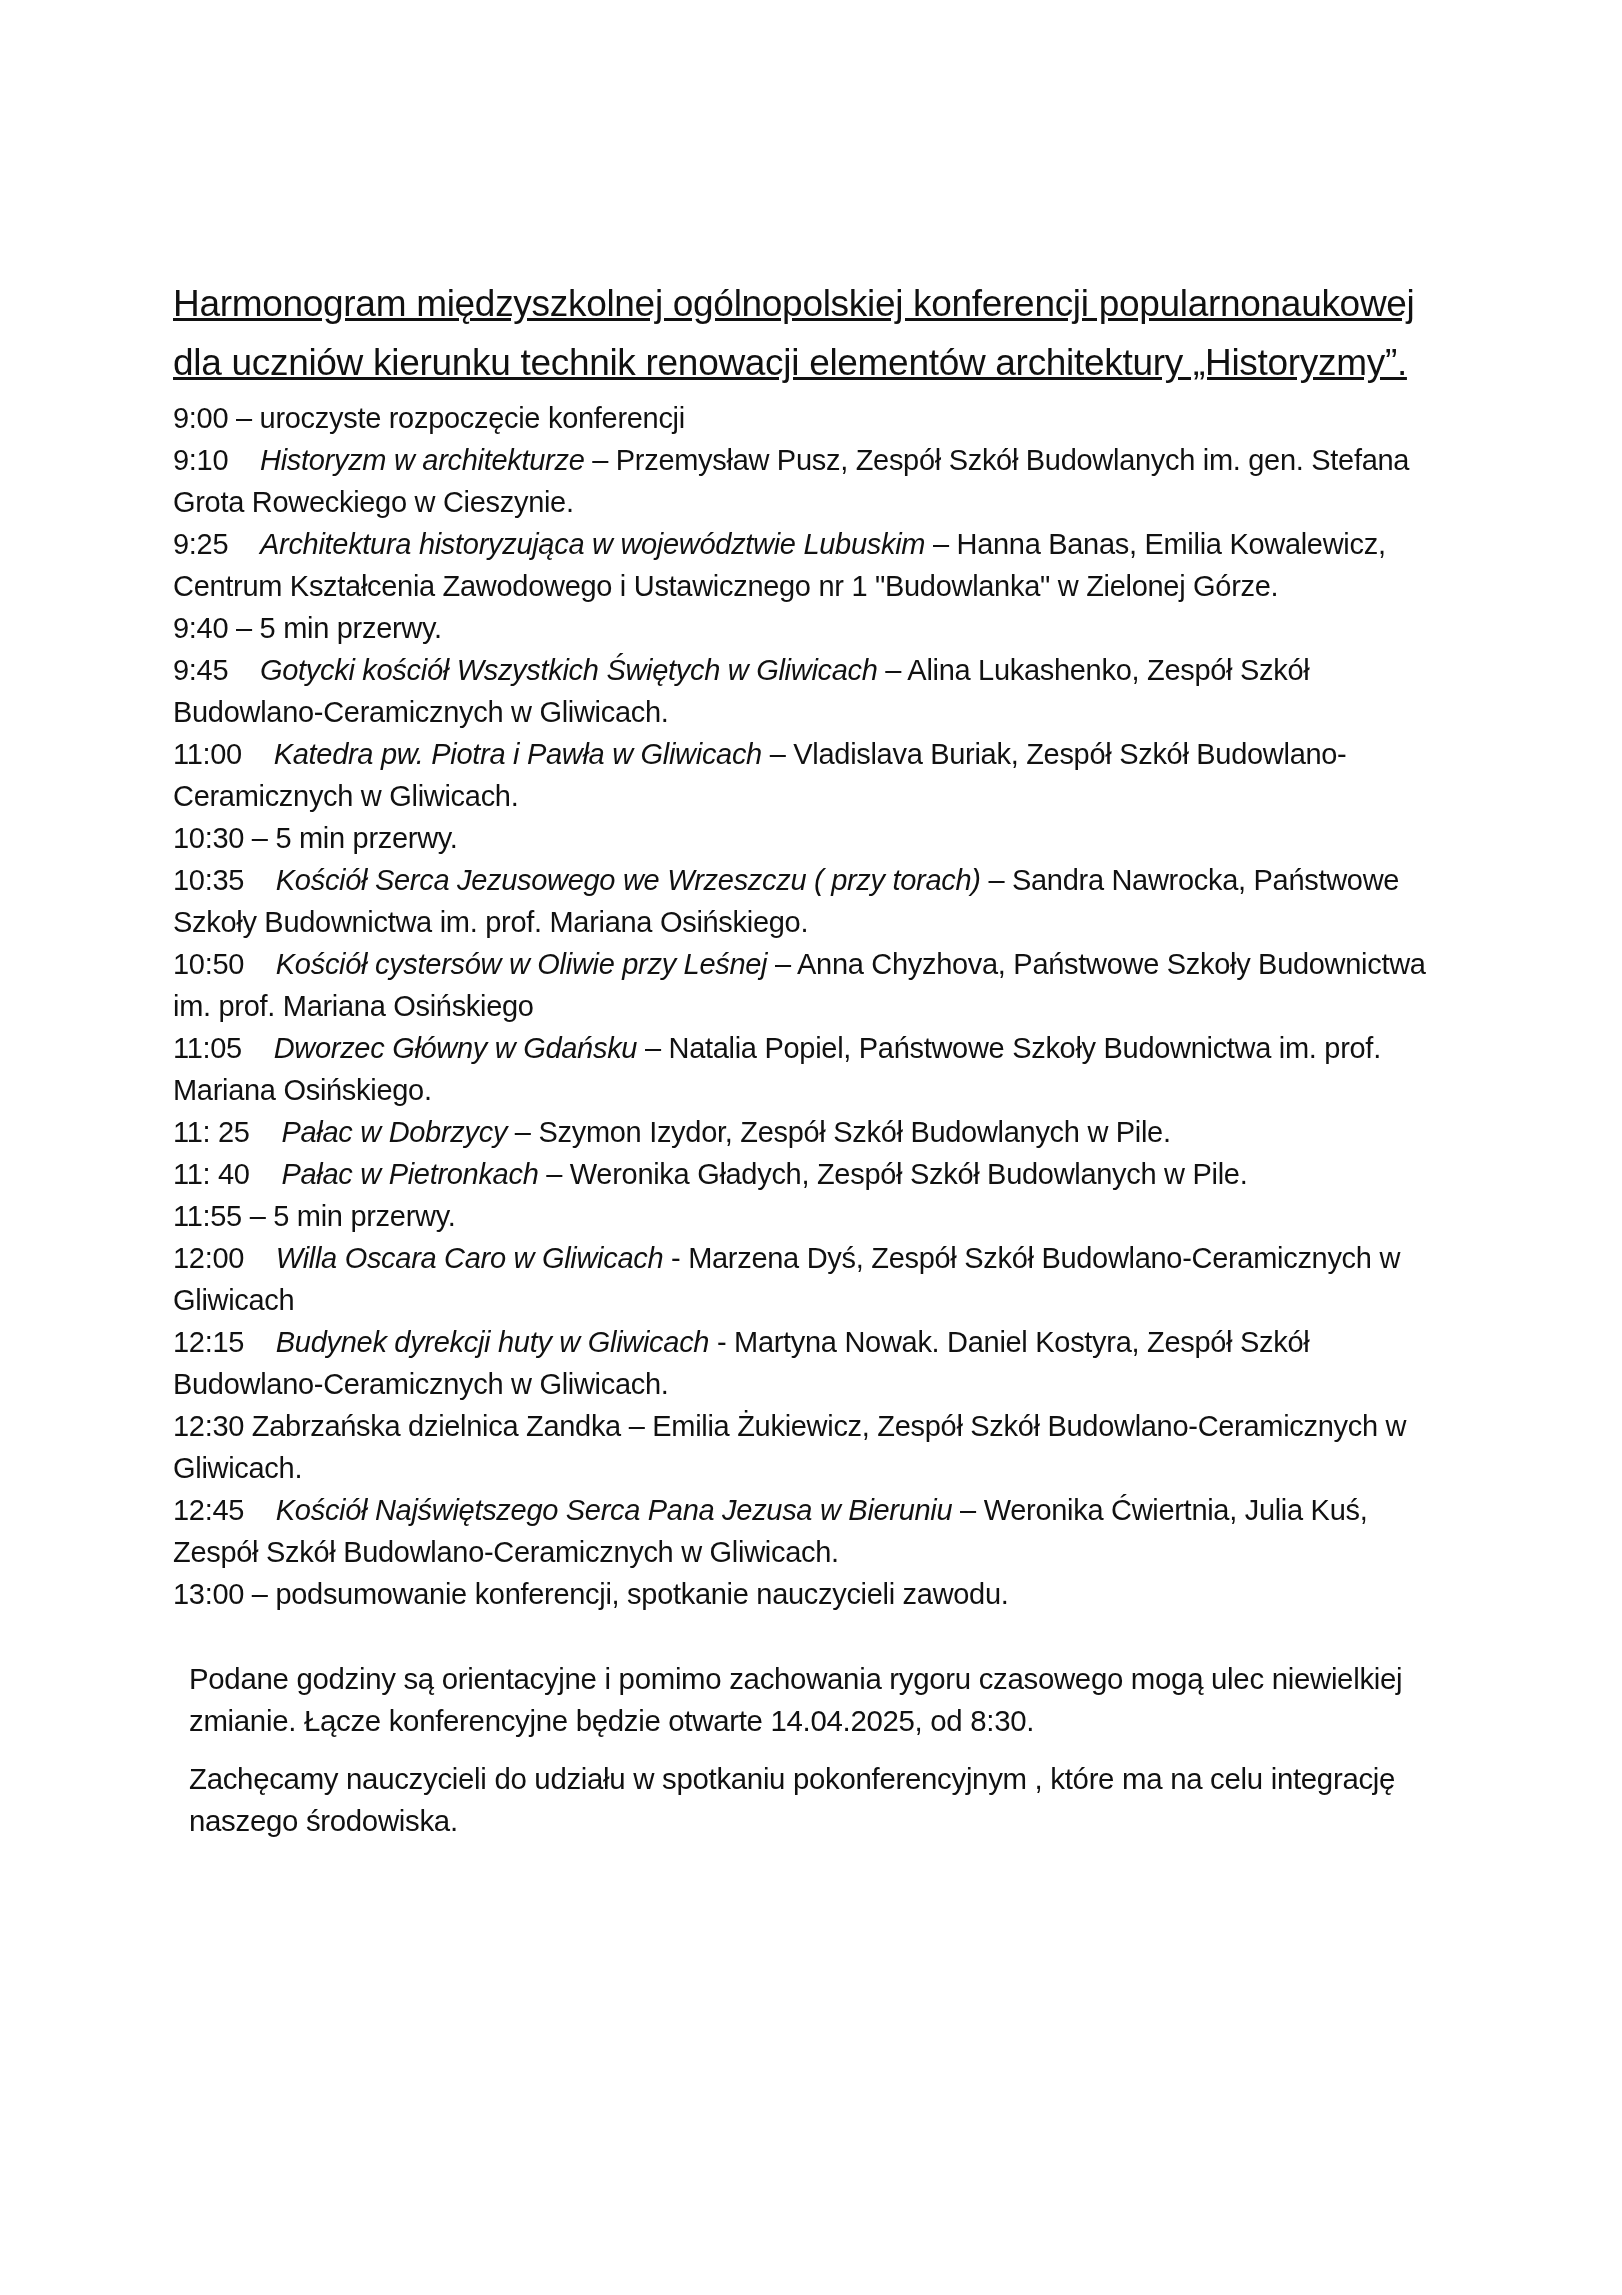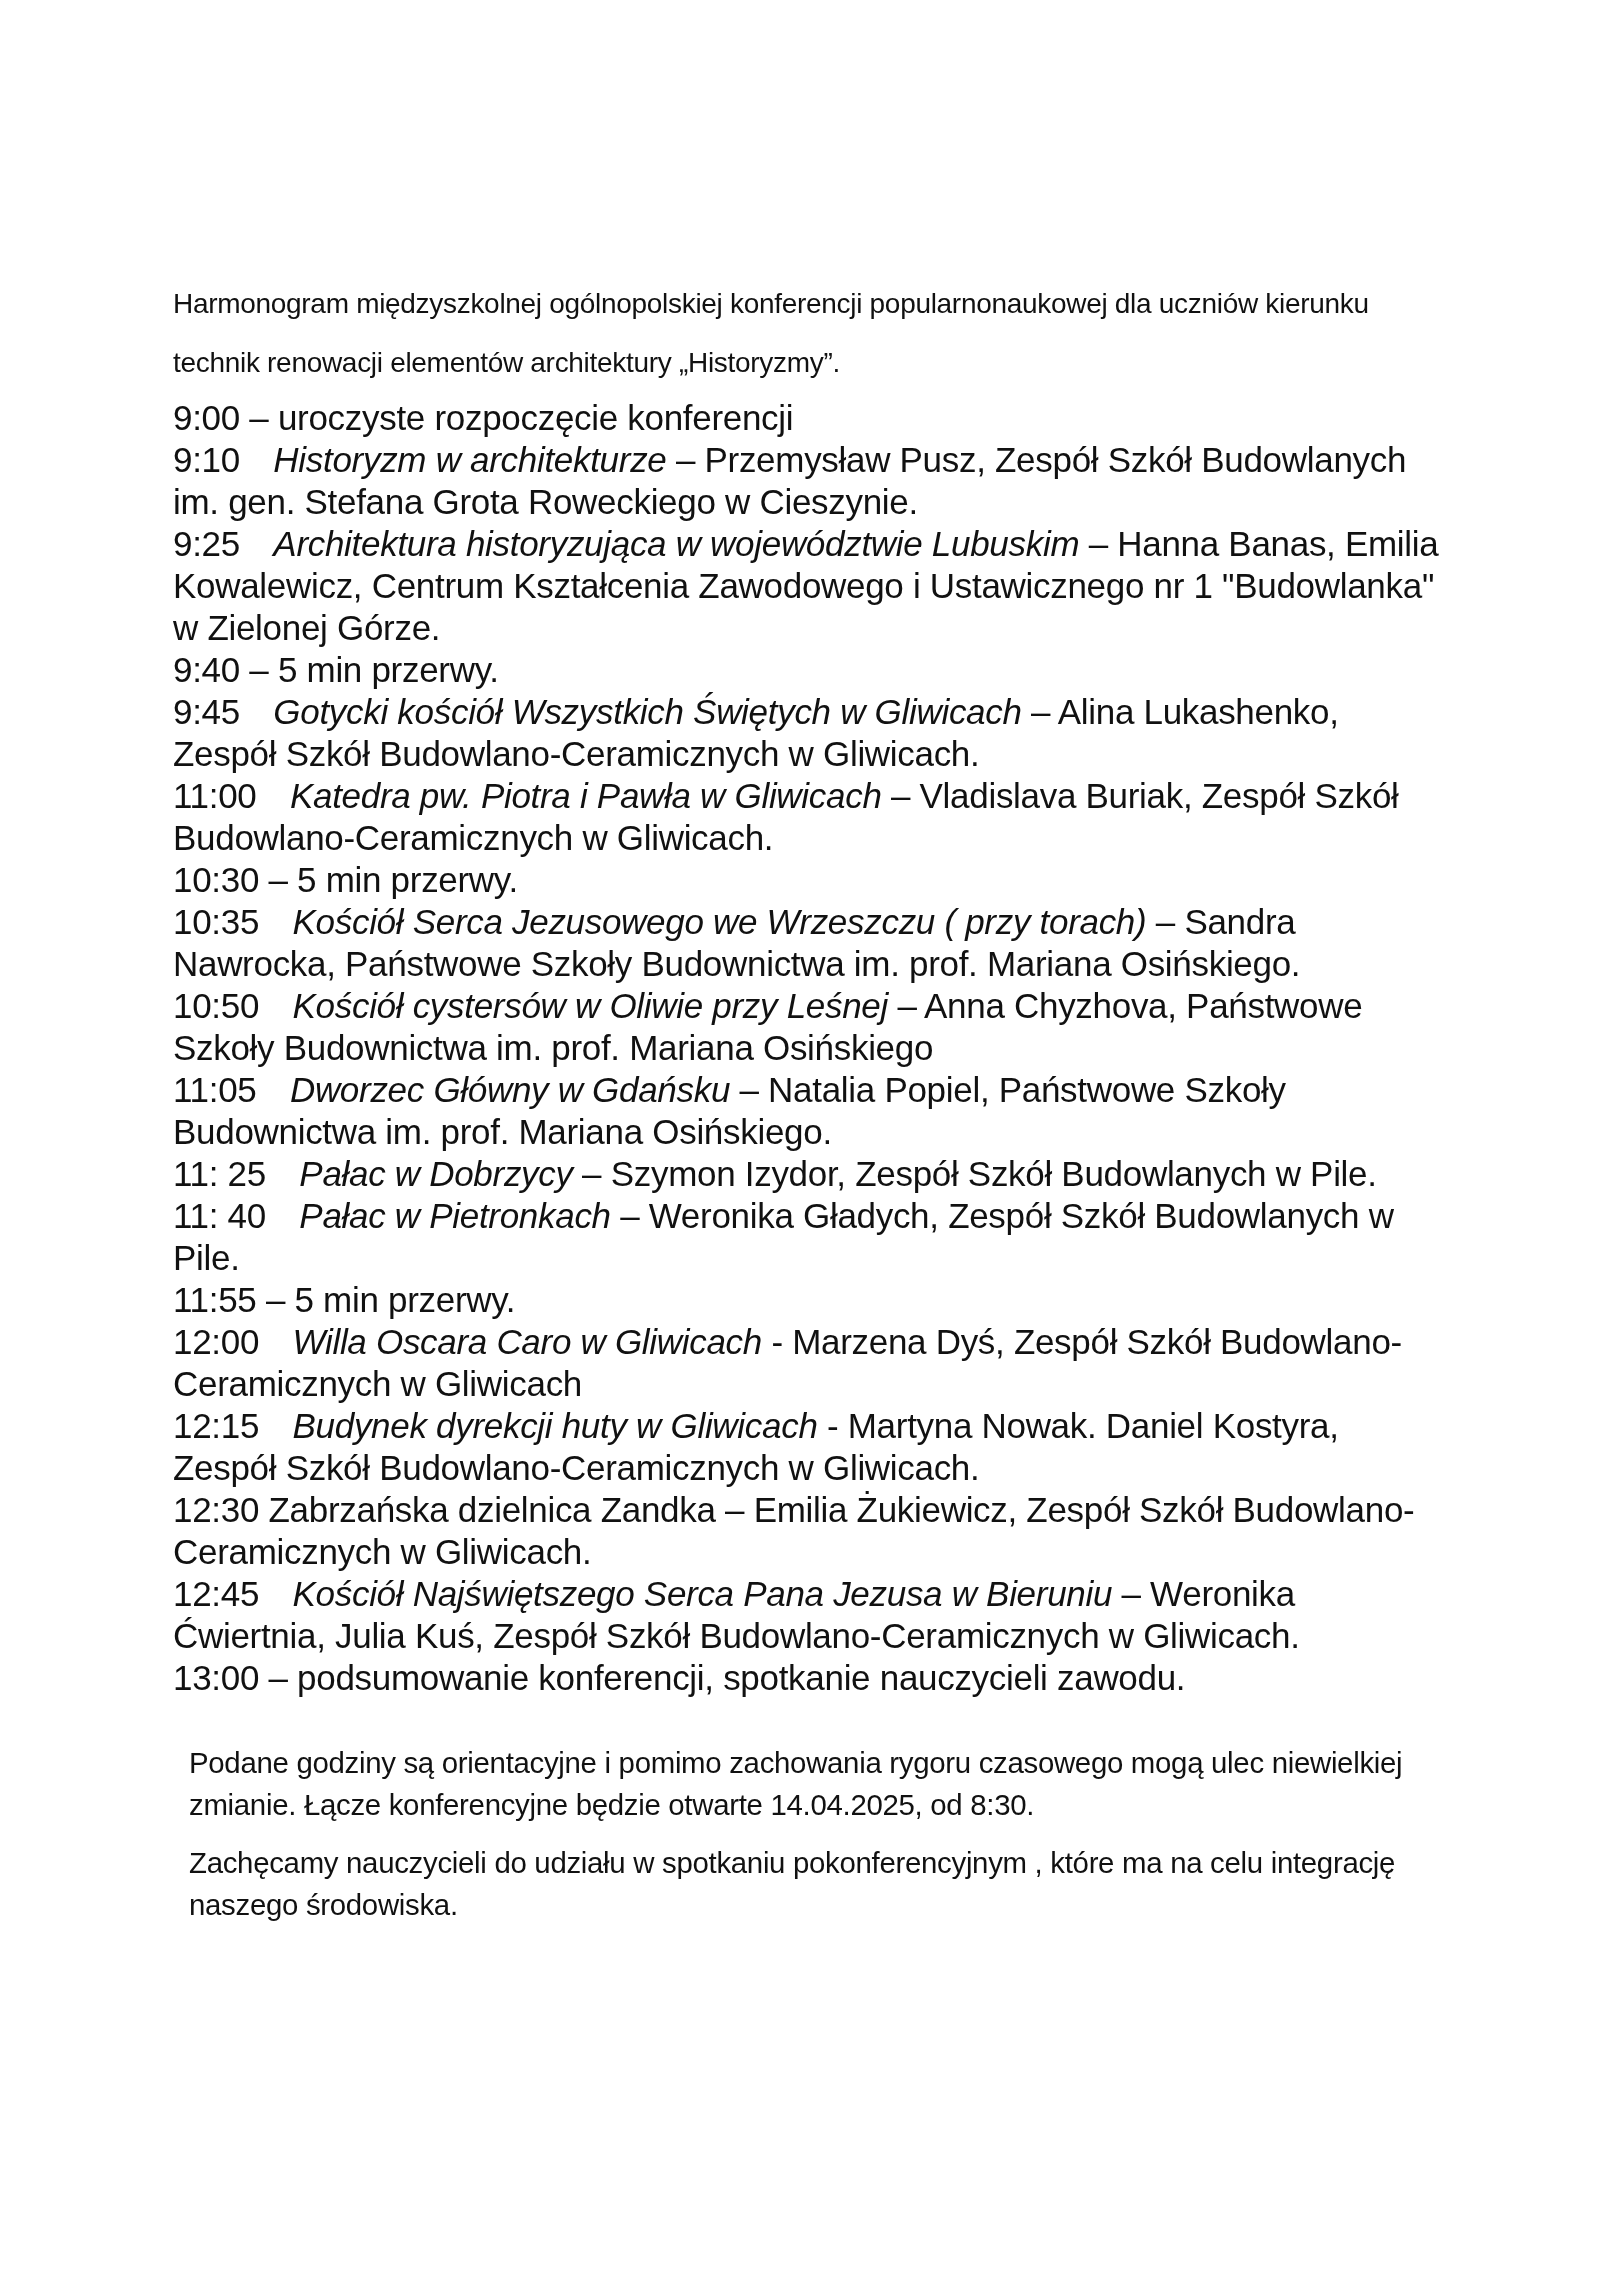--- a/index.html
+++ b/index.html
@@ -17,28 +17,29 @@
   .page {
     box-sizing: border-box;
     width: 1623px;
     height: 2295px;
     padding: 274px 173px 0 173px;
     background: #ffffff;
     overflow: hidden;
   }
   .title {
     margin: 0 0 5.2px 0;
-    font-size: 28px;
+    font-size: 37px;
     font-weight: 400;
     line-height: 59px;
     letter-spacing: -0.3px;
+    text-decoration: underline;
   }
   .schedule p.entry {
     margin: 0;
-    font-size: 35px;
+    font-size: 29px;
     font-weight: 400;
     line-height: 42px;
     letter-spacing: -0.3px;
   }
   .schedule p.entry i {
     font-style: italic;
     margin-left: 24px;
   }
   .footer-notes {
     margin-top: 43px;

